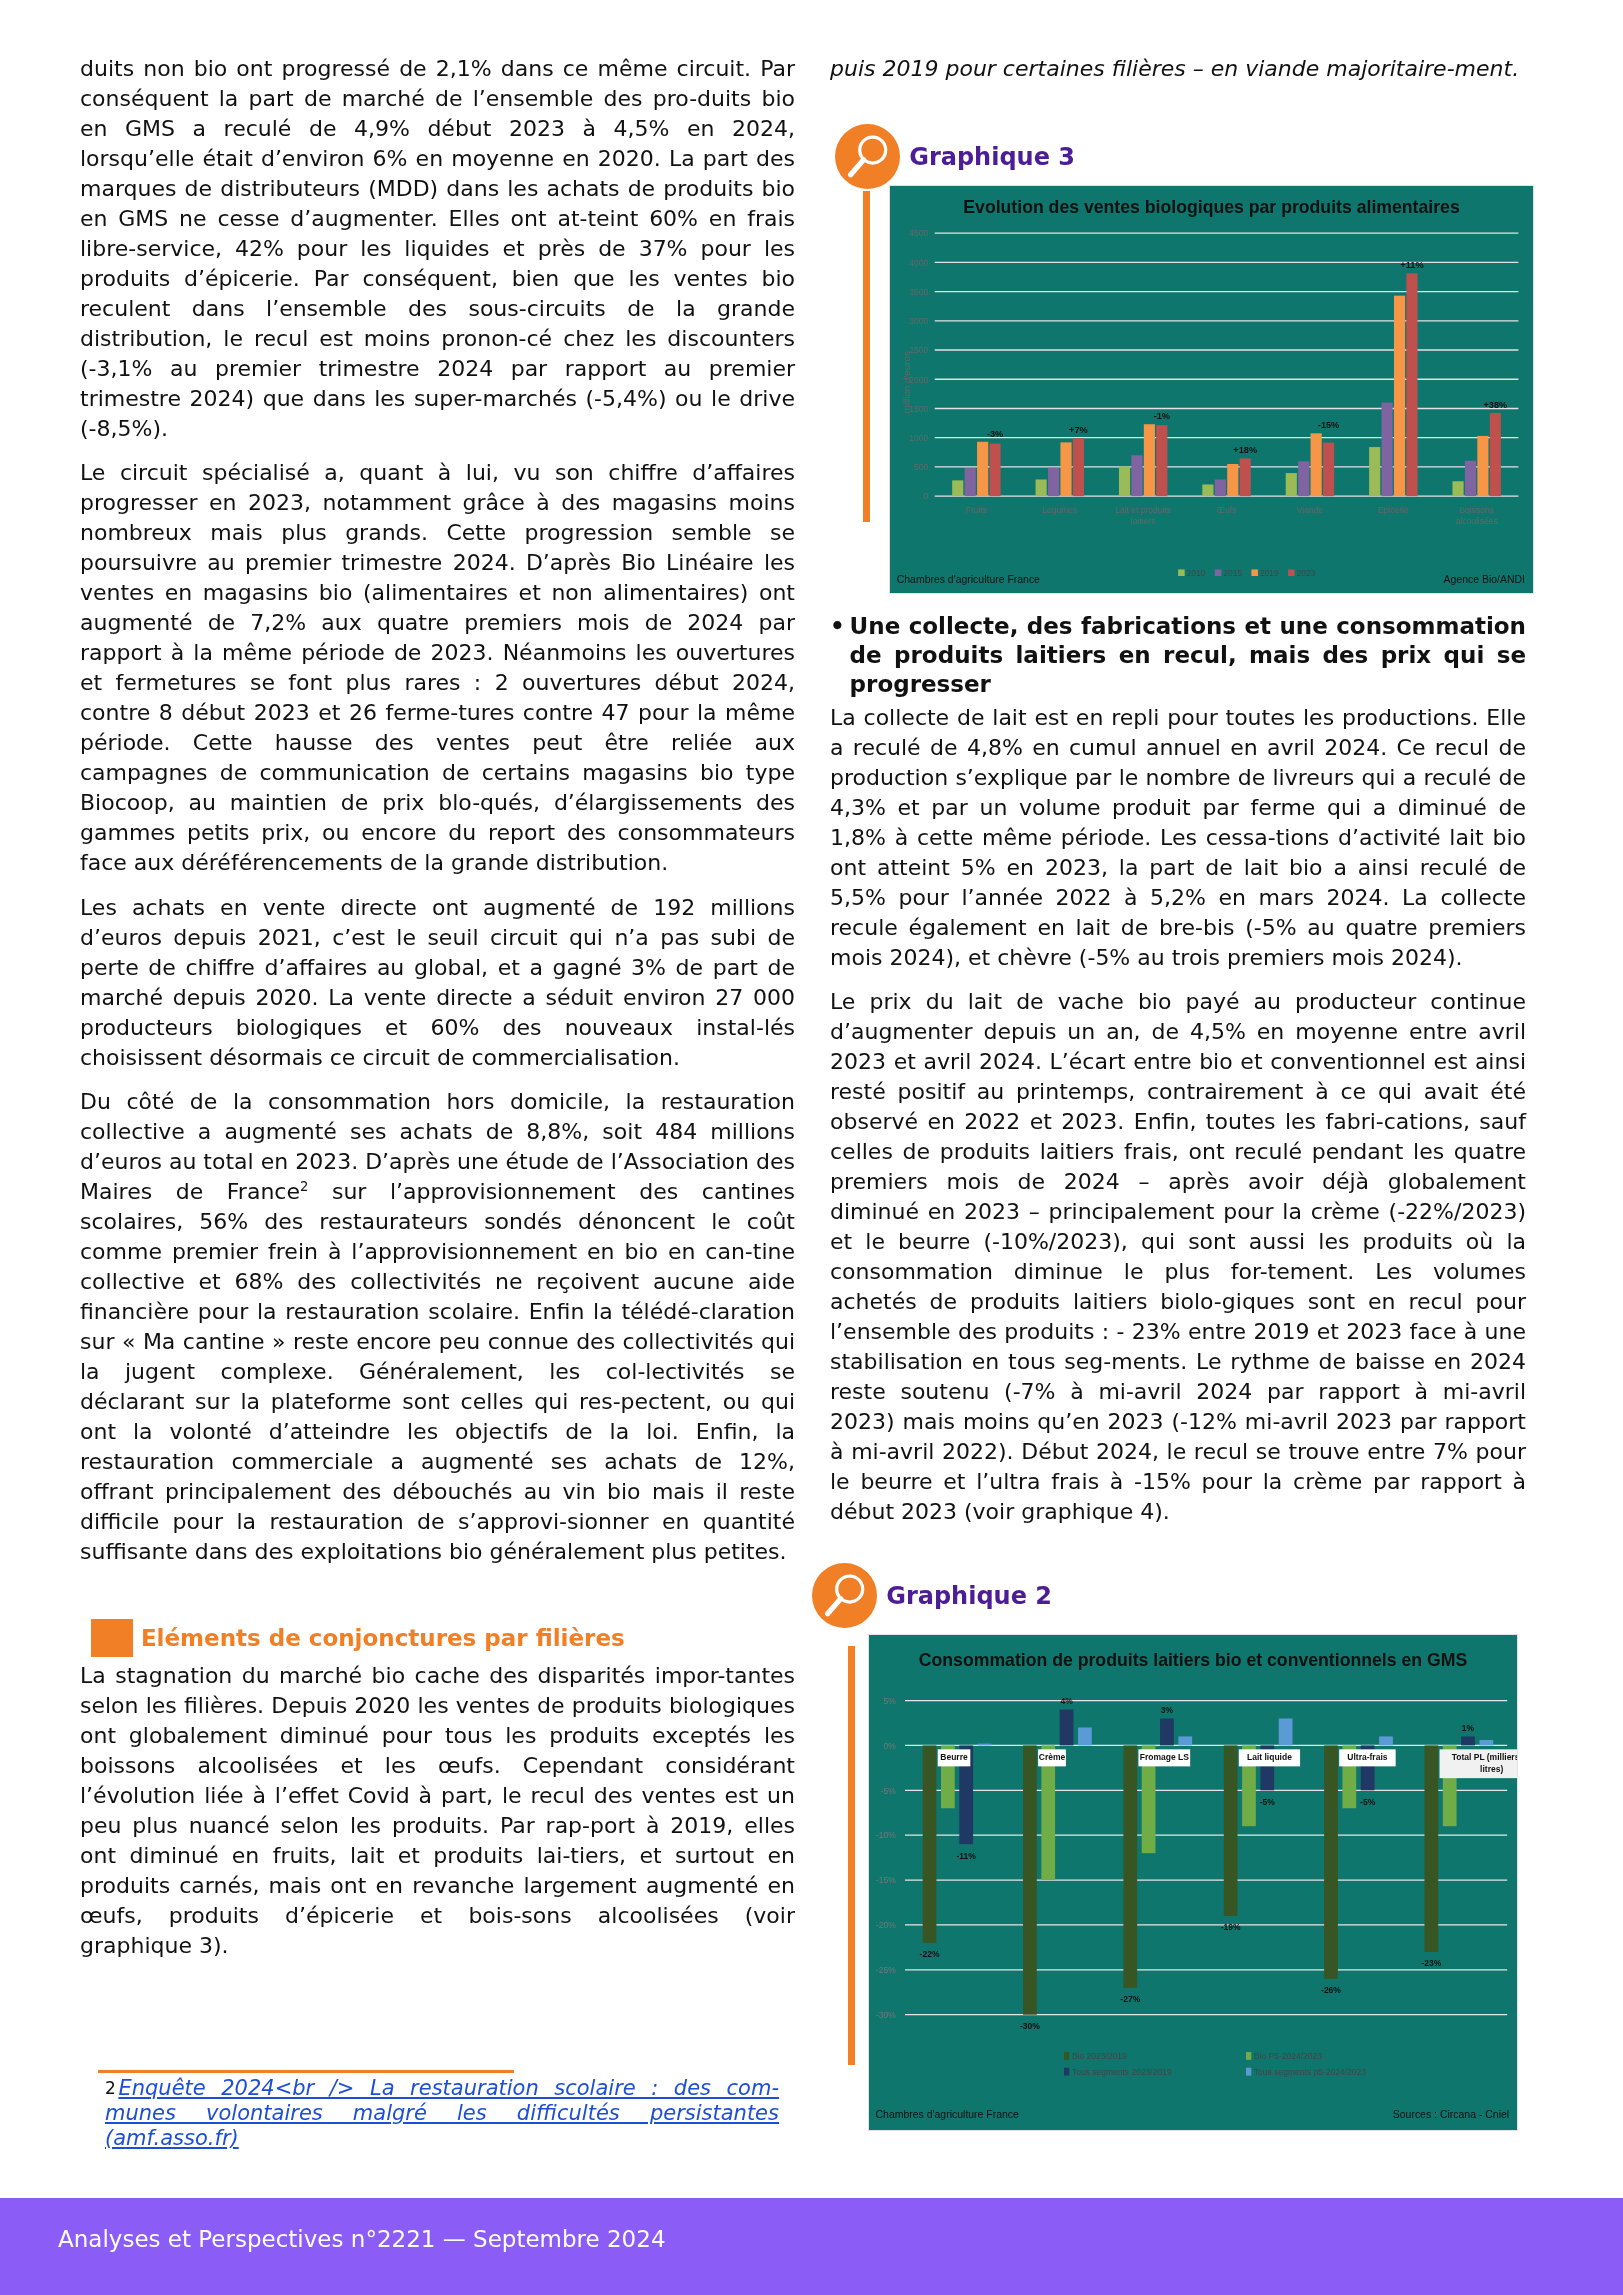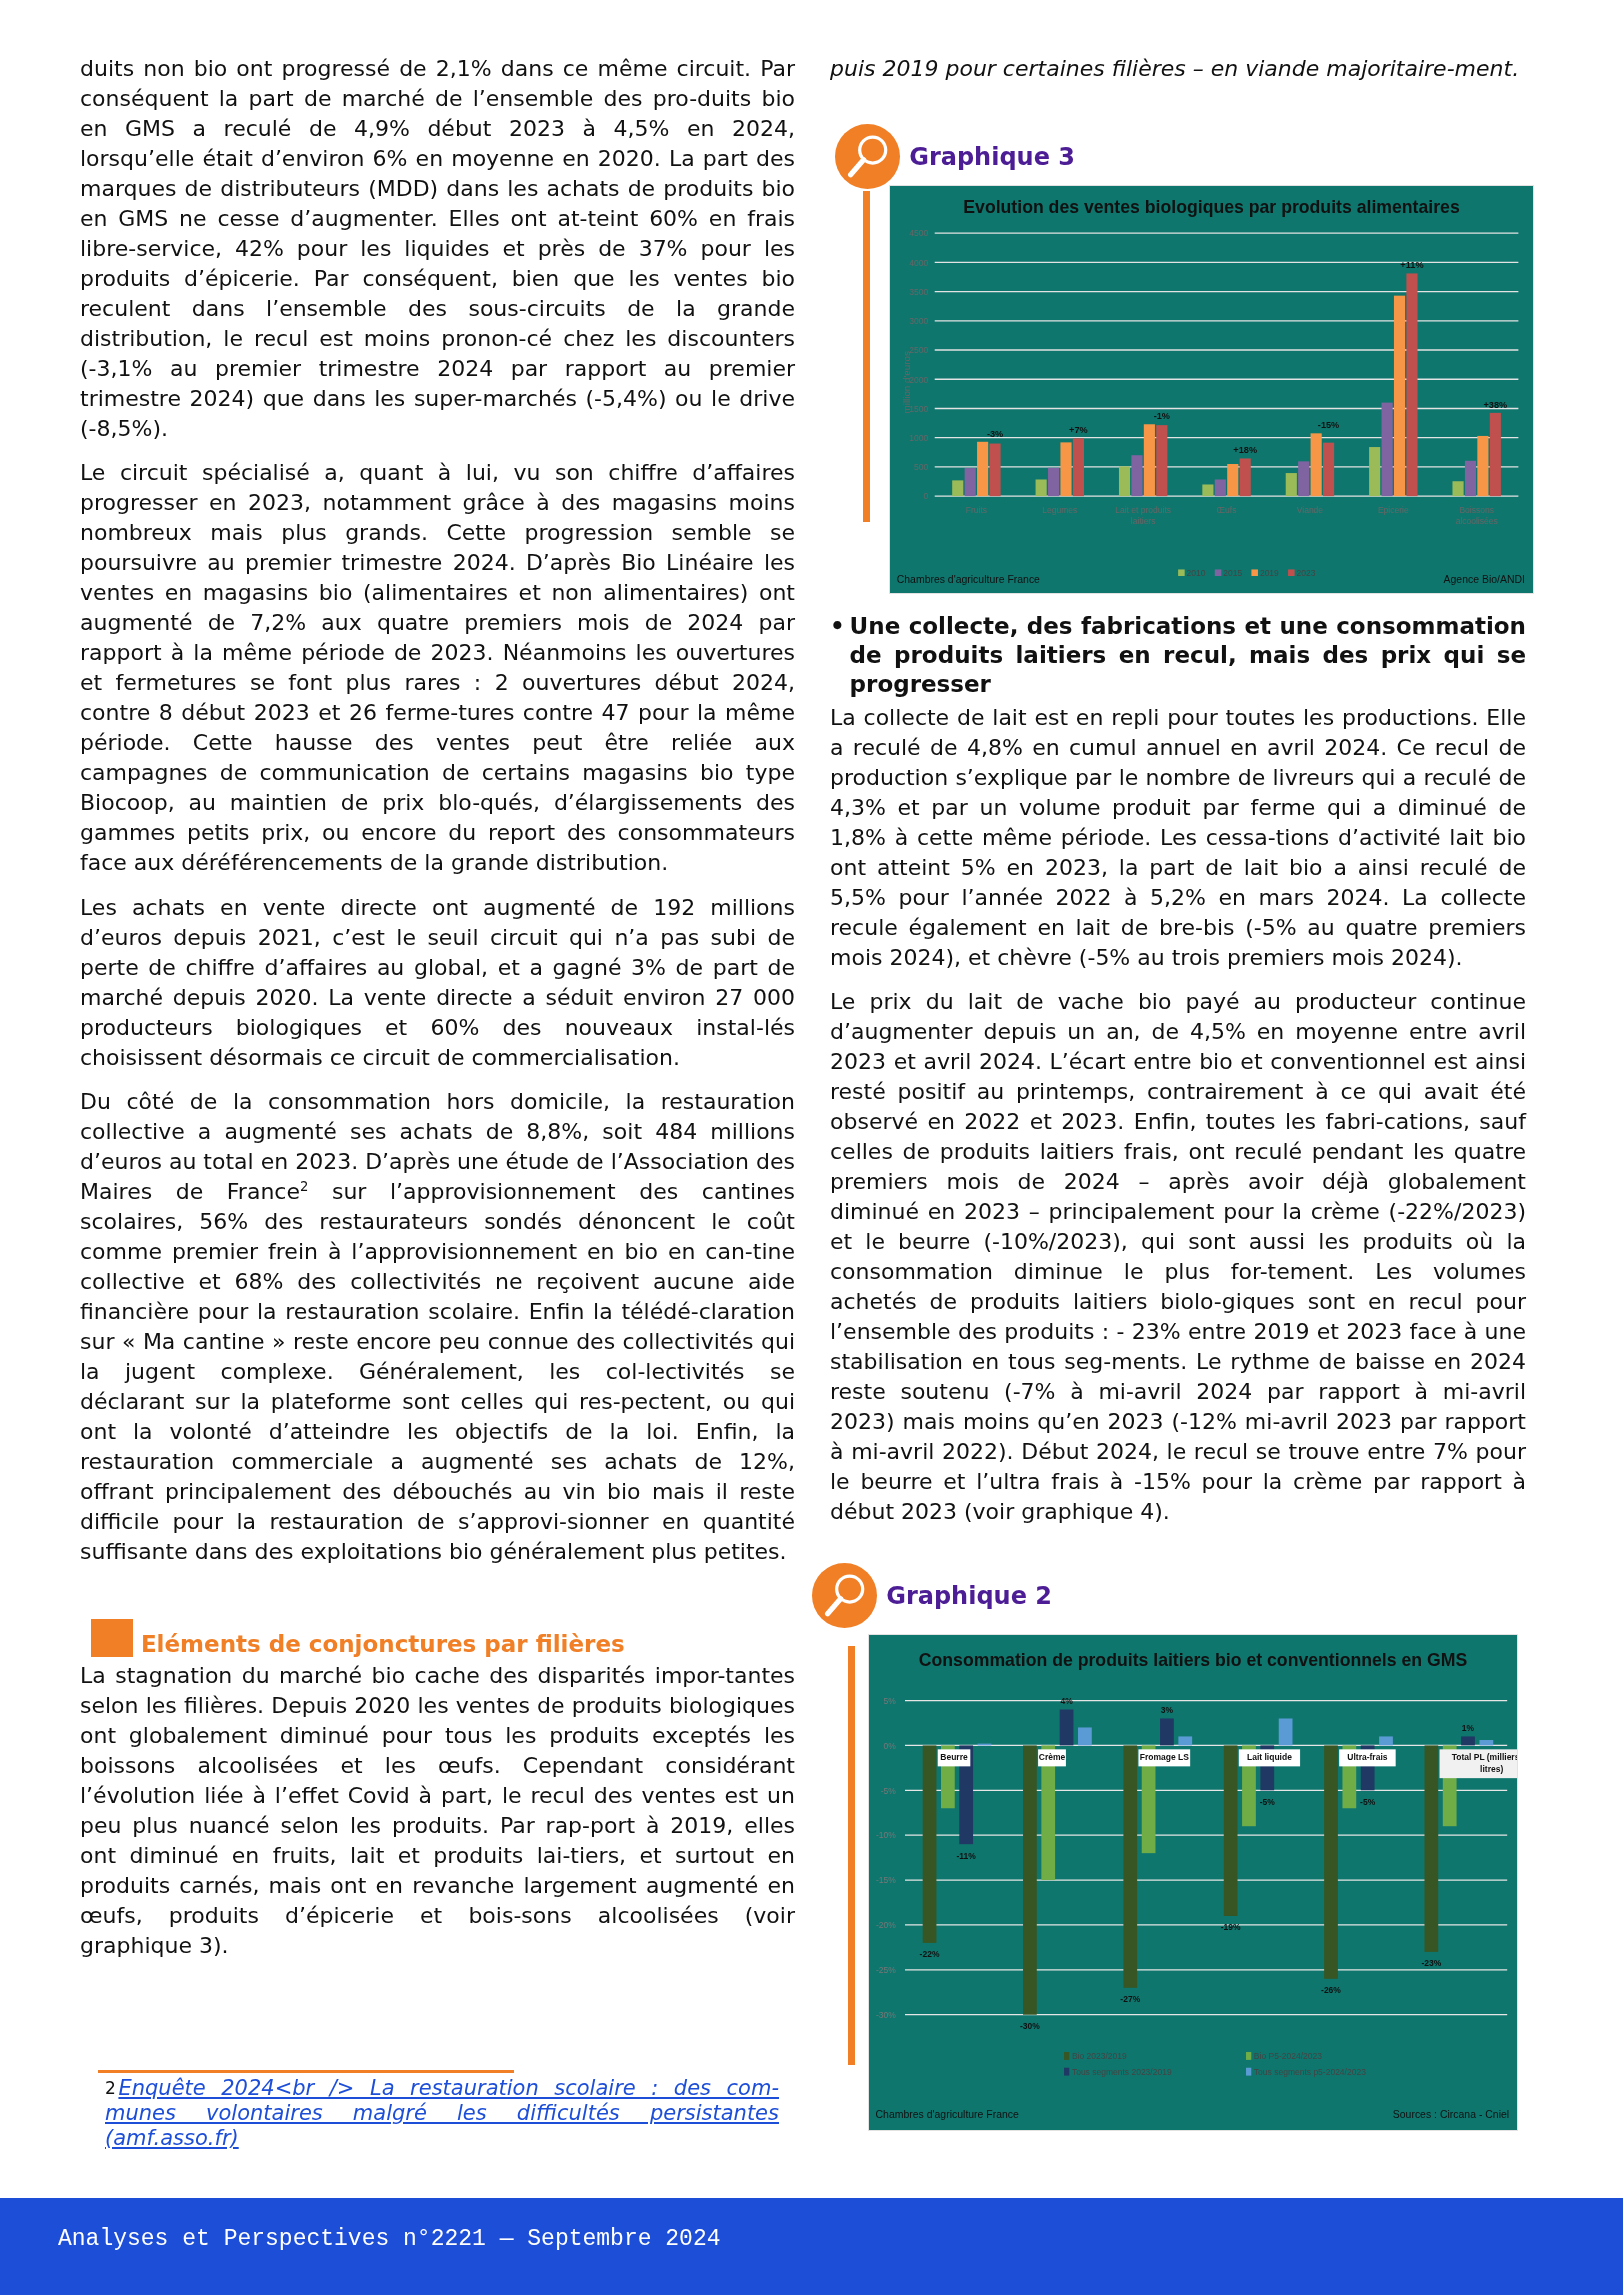--- a/index.html
+++ b/index.html
@@ -6,35 +6,35 @@
   body { width:1623px; height:2295px; position:relative; background:#ffffff; overflow:hidden;
          font-family:"DejaVu Sans", sans-serif; color:#111; }
   .col { position:absolute; font-size:22px; line-height:30px; text-align:justify; hyphens:manual; }
   .col p { margin:0 0 14.4px 0; }
   #left { left:80px; top:54px; width:715px; }
   #right-top { left:830px; top:54px; width:696px;font-style:italic; }
   #right-mid { left:830px; top:612px; width:696px; }
   .bullet-head { font-weight:bold; font-size:23px; line-height:29px; display:flex; margin-bottom:3.9px; }
   .bullet-head .dot { width:19.6px; flex:none; }
   sup { font-size:60%; line-height:0; vertical-align:super; }
-  .section-head { position:absolute; left:76px; top:1618px; height:39px; display:flex; align-items:flex-end;padding-left:15px; }
+  .section-head { position:absolute; left:76px; top:1618px; height:39px; display:flex; align-items:center;padding-left:15px; }
   .section-head .sq { width:42px; height:38px; background:#F07F26; margin-right:7.9px; }
   .section-head .t { color:#F07F26; font-weight:bold; font-size:23px; }
   .graph-head { position:absolute; display:flex; align-items:center; }
   .graph-head .circ { width:65px; height:65px; border-radius:50%; background:#F07F26; position:relative; }
   .graph-head .circ svg { position:absolute; left:0; top:0; }
   .graph-head .lbl { color:#4c1d95; font-weight:bold; font-size:24px; margin-left:9.2px; }
   .stem { position:absolute; width:6.5px; background:#F07F26; }
   .chart-box { position:absolute; border:1.3px solid #e2e2e2; background:#0f766e; }
   .chart-box svg text { font-family:"Liberation Sans", sans-serif; }
   .footnote-rule { position:absolute; left:98px; top:2070px; width:416px; height:2.6px; background:#F07F26; }
   .footnote { position:absolute; left:105px; top:2076px; width:674px; font-size:21px; line-height:25px; text-align:justify; }
   .footnote .num { font-size:17px; vertical-align:top; margin-right:2.6px; }
   .footnote a { color:#1d4ed8; font-style:italic; text-decoration:underline; }
-  .footer { position:absolute; left:0; top:2198px; width:1623px; height:98px; background:#1d4ed8;font-family:Liberation Mono, monospace; }
+  .footer { position:absolute; left:0; top:2198px; width:1623px; height:98px; background:#8b5cf6; }
   .footer span { position:absolute; left:58px; top:27.5px; color:#ffffff; font-size:23px; }
 </style>
 </head>
 <body>
 
 <div id="left" class="col">
   <p>duits non bio ont progressé de 2,1% dans ce même circuit. Par conséquent la part de marché de l’ensemble des pro-duits bio en GMS a reculé de 4,9% début 2023 à 4,5% en 2024, lorsqu’elle était d’environ 6% en moyenne en 2020. La part des marques de distributeurs (MDD) dans les achats de produits bio en GMS ne cesse d’augmenter. Elles ont at-teint 60% en frais libre-service, 42% pour les liquides et près de 37% pour les produits d’épicerie. Par conséquent, bien que les ventes bio reculent dans l’ensemble des sous-circuits de la grande distribution, le recul est moins pronon-cé chez les discounters (-3,1% au premier trimestre 2024 par rapport au premier trimestre 2024) que dans les super-marchés (-5,4%) ou le drive (-8,5%).</p>
   <p>Le circuit spécialisé a, quant à lui, vu son chiffre d’affaires progresser en 2023, notamment grâce à des magasins moins nombreux mais plus grands. Cette progression semble se poursuivre au premier trimestre 2024. D’après Bio Linéaire les ventes en magasins bio (alimentaires et non alimentaires) ont augmenté de 7,2% aux quatre premiers mois de 2024 par rapport à la même période de 2023. Néanmoins les ouvertures et fermetures se font plus rares : 2 ouvertures début 2024, contre 8 début 2023 et 26 ferme-tures contre 47 pour la même période. Cette hausse des ventes peut être reliée aux campagnes de communication de certains magasins bio type Biocoop, au maintien de prix blo-qués, d’élargissements des gammes petits prix, ou encore du report des consommateurs face aux déréférencements de la grande distribution.</p>
   <p>Les achats en vente directe ont augmenté de 192 millions d’euros depuis 2021, c’est le seuil circuit qui n’a pas subi de perte de chiffre d’affaires au global, et a gagné 3% de part de marché depuis 2020. La vente directe a séduit environ 27 000 producteurs biologiques et 60% des nouveaux instal-lés choisissent désormais ce circuit de commercialisation.</p>
   <p><span>Du côté de la consommation hors domicile, la restauration collective a augmenté ses achats de 8,8%, soit 484 millions d’euros au total en 2023. D’après une étude de l’Association des Maires de France</span><sup>2</sup><span> sur l’approvisionnement des cantines scolaires, 56% des restaurateurs sondés dénoncent le coût comme premier frein à l’approvisionnement en bio en can-tine collective et 68% des collectivités ne reçoivent aucune aide financière pour la restauration scolaire.  Enfin la télédé-claration sur « Ma cantine » reste encore peu connue des collectivités qui la jugent complexe. Généralement, les col-lectivités se déclarant sur la plateforme sont celles qui res-pectent, ou qui ont la volonté d’atteindre les objectifs de la loi. Enfin, la restauration commerciale a augmenté ses achats de 12%, offrant principalement des débouchés au vin bio mais il reste difficile pour la restauration de s’approvi-sionner en quantité suffisante dans des exploitations bio généralement plus petites.</span></p>

